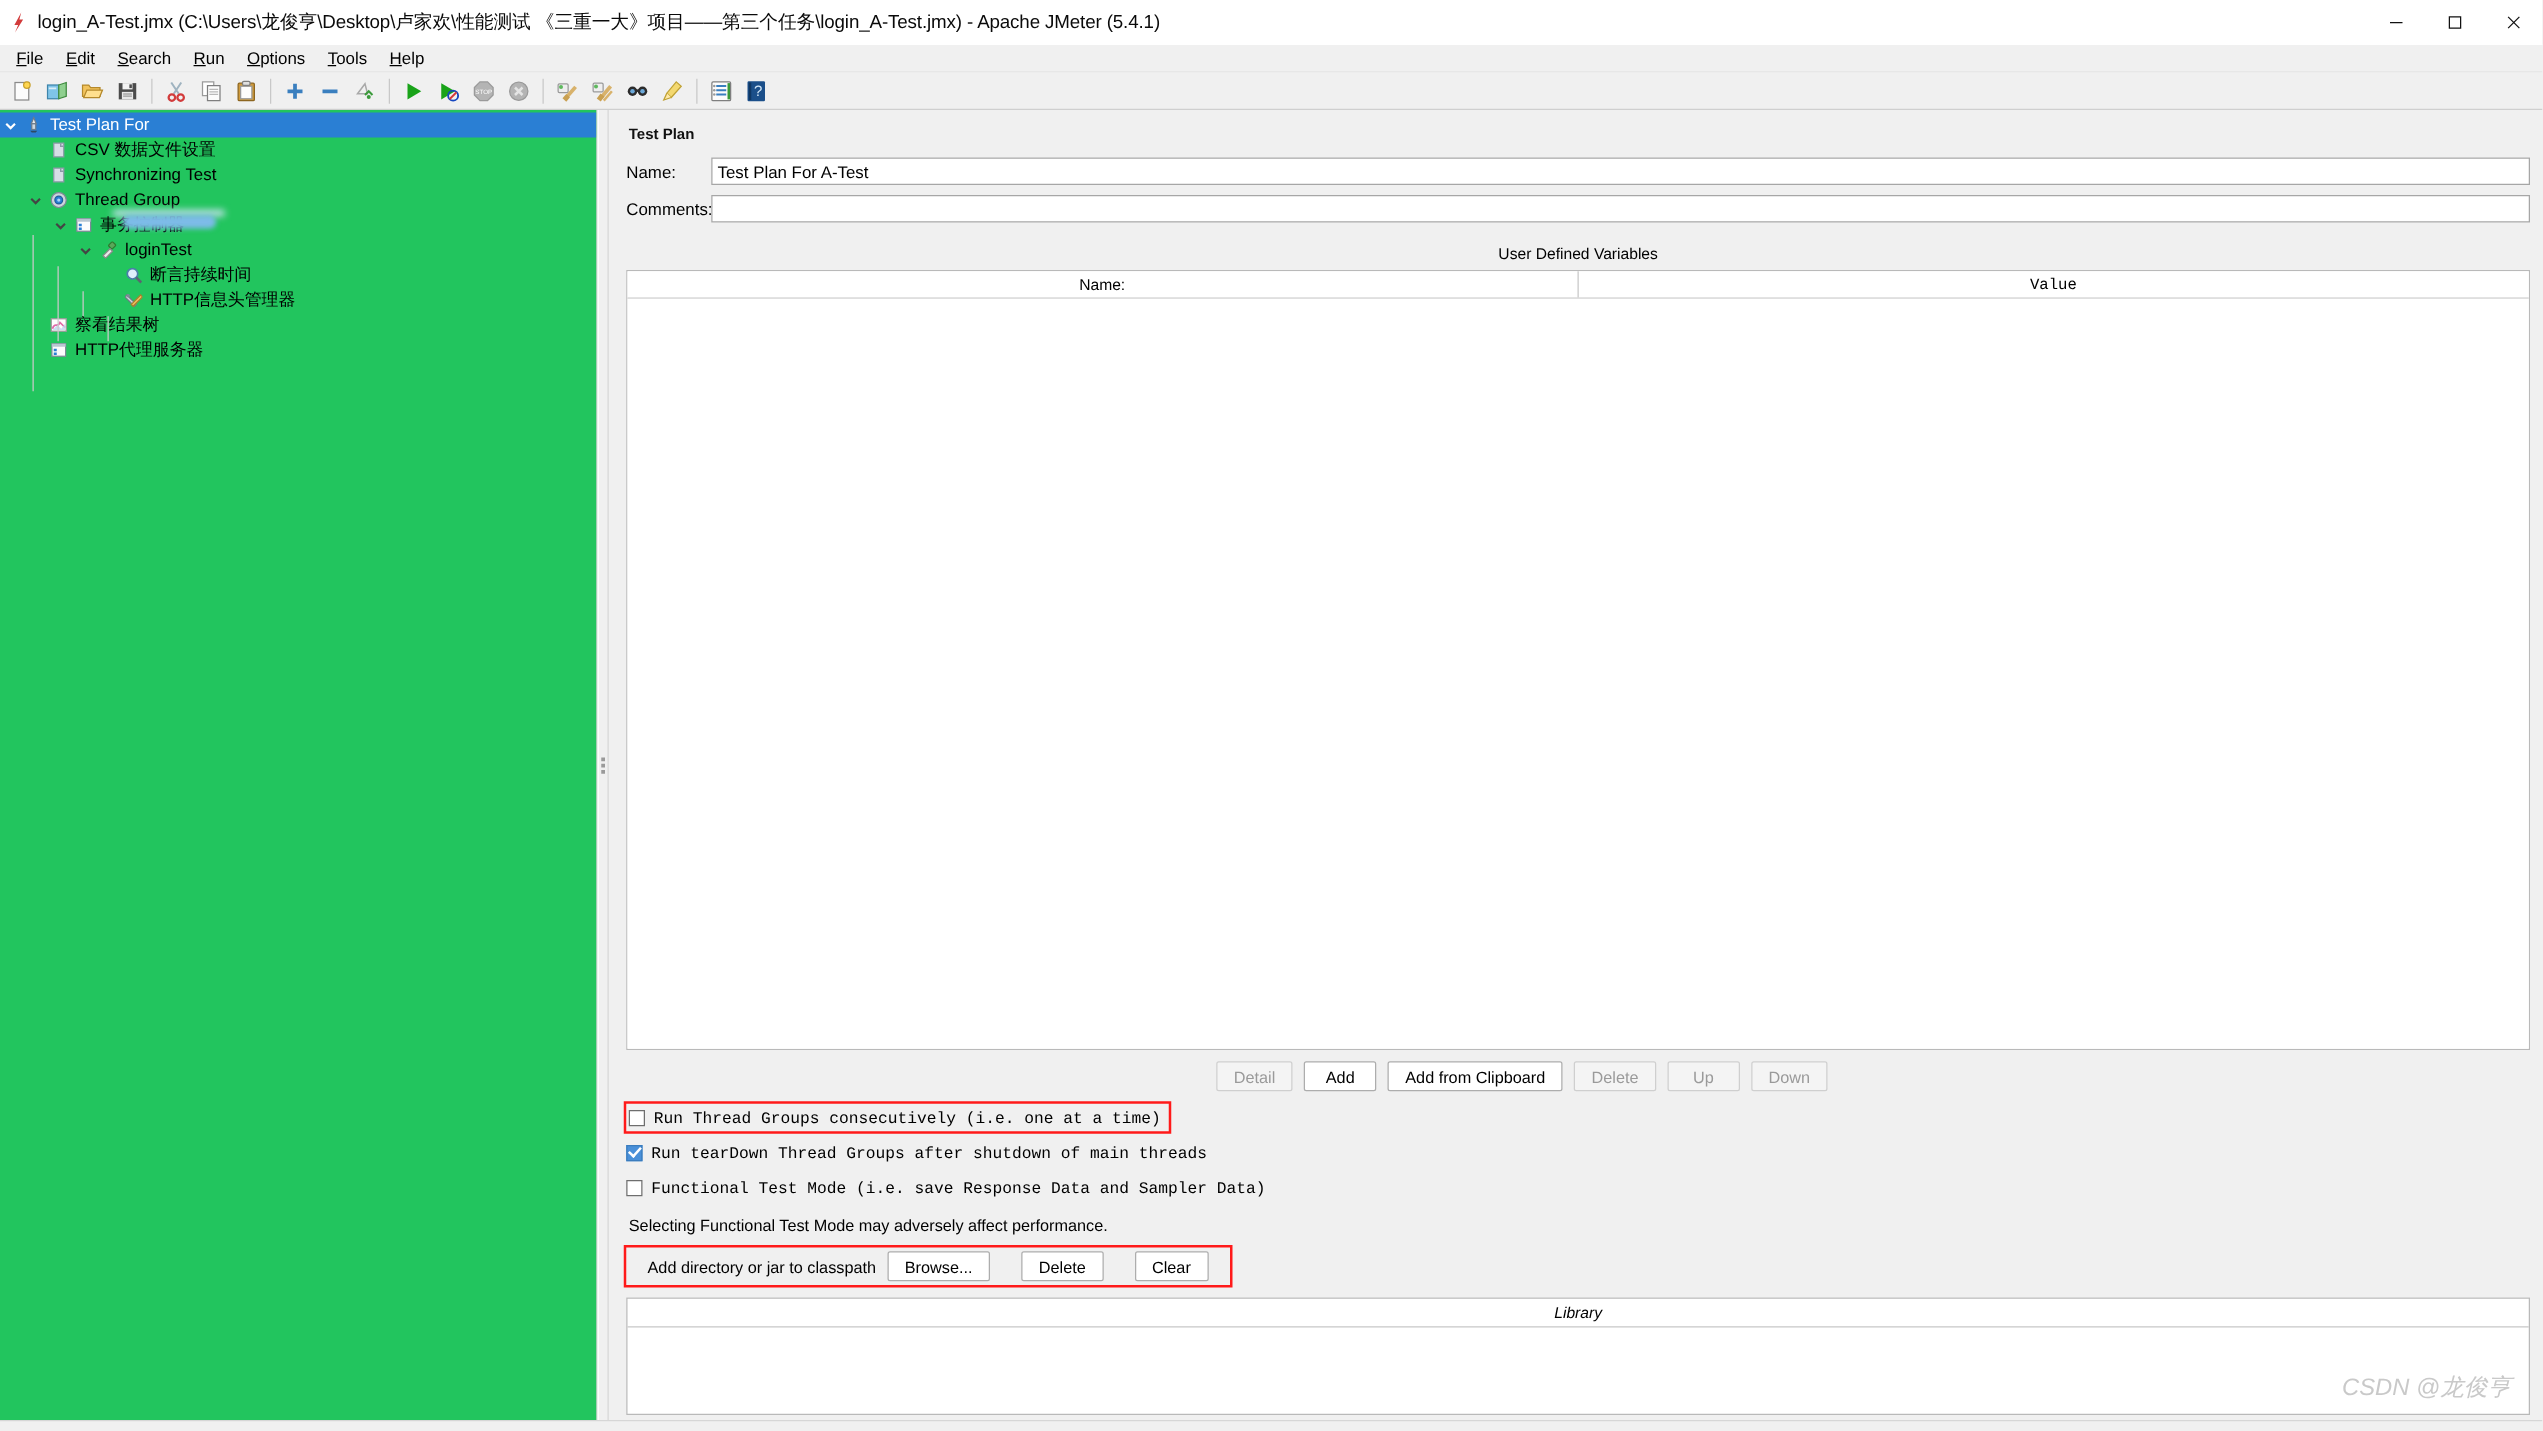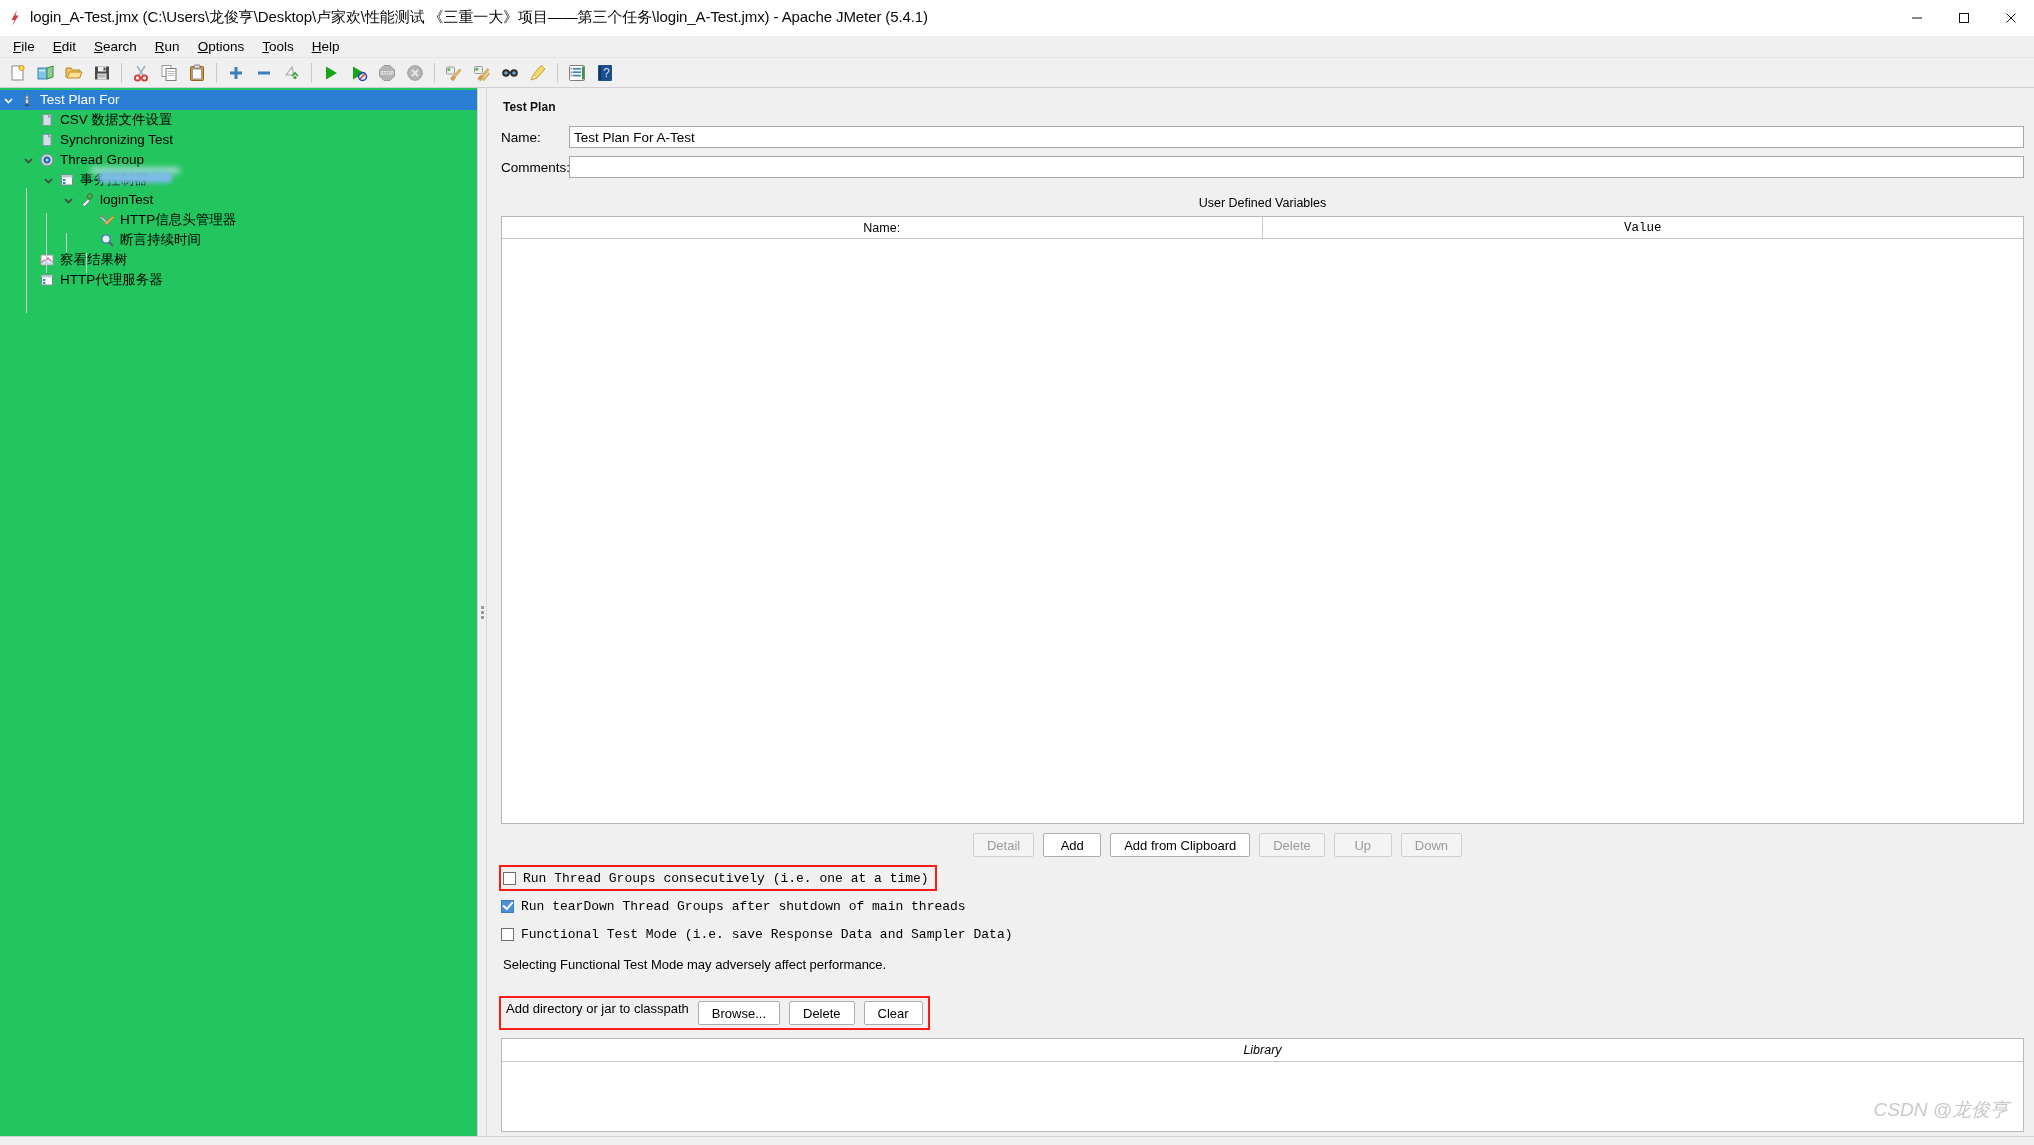--- a/index.html
+++ b/index.html
@@ -305,27 +305,26 @@
   }
   .cb-label { font-size: 13px; color: #000; white-space: nowrap; }
   #perf-note {
     font-size: 13px;
     color: #000;
     margin: 6px 0 10px 2px;
   }
 
   #classpath-row {
     display: flex;
-    align-items: flex-start;
+    align-items: center;
     gap: 9px;
     width: fit-content;
     outline: 2px solid #ff1a1a;
-    padding: 3px 5px;
+    padding: 3px 17px;
     margin-bottom: 10px;
-    margin-top: 16px;
   }
   #classpath-label { font-size: 13px; color: #000; white-space: nowrap; }
 
   #library-box {
     background: #ffffff;
     border: 1px solid #b9b9b9;
     height: 94px;
     flex: 0 0 auto;
     display: flex;
     flex-direction: column;
@@ -699,37 +698,37 @@
               <path d="M2.5 11.5 L8 6 L10 8 L4.5 13.5 Z" fill="#e8e8e8" stroke="#8a8a8a"></path>
             </svg>
           </span>
           <span class="tree-label">loginTest</span>
         </div>
         <div class="tree-row">
           <span style="width: 80px; flex: 0 0 auto;"></span>
           <span class="tree-toggle"></span>
           <span class="tree-ico">
             <svg width="14" height="14" viewBox="0 0 14 14">
+              <circle cx="6" cy="6" r="4.2" fill="#dfeffa" stroke="#4a7fa8" stroke-width="1.4"></circle>
+              <line x1="9" y1="9" x2="13" y2="13" stroke="#5a6670" stroke-width="2"></line>
+            </svg>
+          </span>
+          <span class="tree-label">断言持续时间</span>
+        </div>
+        <div class="tree-row">
+          <span style="width: 80px; flex: 0 0 auto;"></span>
+          <span class="tree-toggle"></span>
+          <span class="tree-ico">
+            <svg width="14" height="14" viewBox="0 0 14 14">
               <path d="M1.5 3 L9 10.5 L7.5 12 L0 4.5 Z" fill="#cfd6dd" stroke="#6f7b86"></path>
               <path d="M12.5 3 L5 10.5 L6.5 12 L14 4.5 Z" fill="#f0c060" stroke="#a7812c"></path>
               <circle cx="2.5" cy="3.5" r="1.4" fill="#7d8a96"></circle>
             </svg>
           </span>
           <span class="tree-label">HTTP信息头管理器</span>
-        </div>
-        <div class="tree-row">
-          <span style="width: 80px; flex: 0 0 auto;"></span>
-          <span class="tree-toggle"></span>
-          <span class="tree-ico">
-            <svg width="14" height="14" viewBox="0 0 14 14">
-              <circle cx="6" cy="6" r="4.2" fill="#dfeffa" stroke="#4a7fa8" stroke-width="1.4"></circle>
-              <line x1="9" y1="9" x2="13" y2="13" stroke="#5a6670" stroke-width="2"></line>
-            </svg>
-          </span>
-          <span class="tree-label">断言持续时间</span>
         </div>
         <div class="tree-row">
           <span style="width: 20px; flex: 0 0 auto;"></span>
           <span class="tree-toggle"></span>
           <span class="tree-ico">
             <svg width="14" height="14" viewBox="0 0 14 14">
               <rect x="1" y="2" width="12" height="10" fill="#fdfdfd" stroke="#9a9a9a"></rect>
               <path d="M2 10 C4 4, 6 10, 8 5 L12 9" stroke="#e06aa8" stroke-width="1.4" fill="none"></path>
               <path d="M2 11 L6 7 L9 10 L12 6 L12 11 Z" fill="#bcd6ef" opacity=".8"></path>
             </svg>
@@ -811,21 +810,21 @@
         <div class="cb-row">
           <span class="cbox"></span>
           <span class="cb-label">Functional Test Mode (i.e. save Response Data and Sampler Data)</span>
         </div>
       </div>
 
     <div id="perf-note">Selecting Functional Test Mode may adversely affect performance.</div>
 
     <div id="classpath-row">
       <div id="classpath-label">Add directory or jar to classpath</div>
-      <div id="classpath-buttons" style="display:flex;gap:9px">
+      <div id="classpath-buttons" style="display:flex;gap:25px">
           <div class="btn">Browse...</div>
           <div class="btn">Delete</div>
           <div class="btn">Clear</div>
         </div>
     </div>
 
     <div id="library-box">
       <div id="library-head">Library</div>
       <div id="library-body">
         <div id="watermark">CSDN @龙俊亨</div>

